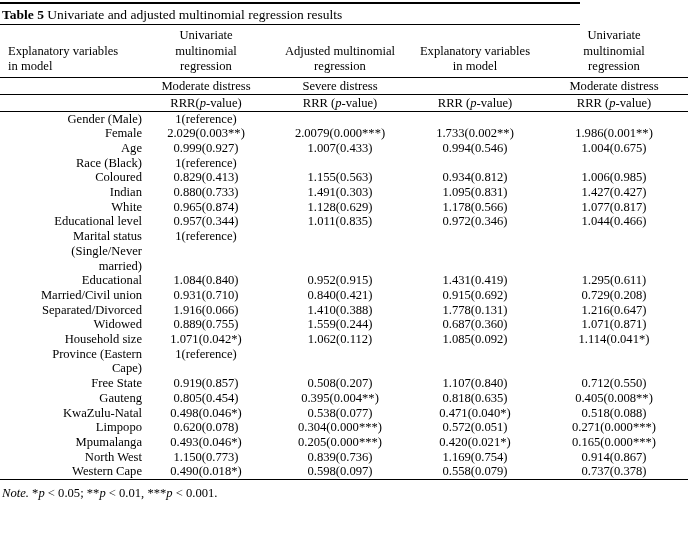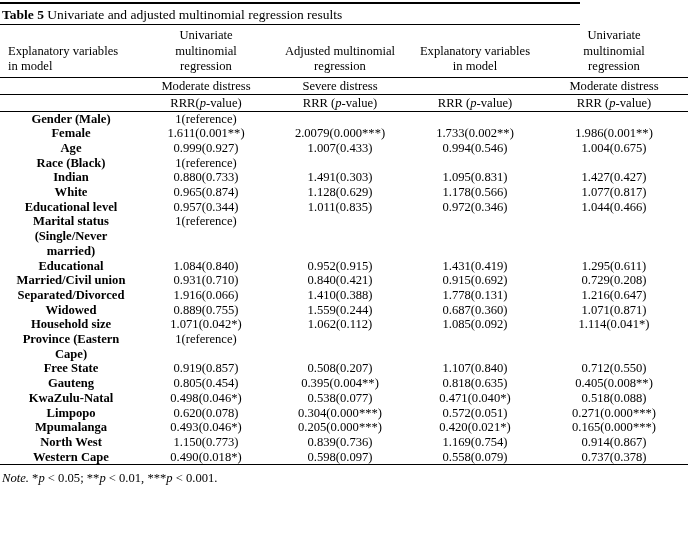--- a/index.html
+++ b/index.html
@@ -40,21 +40,21 @@
     white-space: pre-line;
   }
   thead tr.h1 td { padding-top: 3px; padding-bottom: 2px; border-bottom: 1.5px solid #000; }
   thead tr.h2 td { line-height: 16px; border-bottom: 1.5px solid #000; }
   thead tr.h3 td { line-height: 16px; border-bottom: 1.5px solid #000; text-align: center; }
   thead td.lbl { text-align: left; padding-left: 8px; }
   tbody td {
     line-height: 14.7px;
     vertical-align: top;
   }
-  tbody td.lbl { text-align: center; white-space: pre-line; font-weight: bold; }
+  tbody td.lbl { text-align: right; white-space: pre-line; }
   tbody td.val { text-align: center; }
   tbody tr.last td { border-bottom: 1.5px solid #000; }
   .note {
     font-size: 12.6px;
     line-height: 16px;
     padding: 5px 2px;
   }
   .it { font-style: italic; }
 </style>
 </head>
@@ -108,38 +108,45 @@
     <tbody>
         <tr>
           <td class="lbl">Gender (Male)</td>
           <td class="val">1(reference)</td>
           <td class="val"></td>
           <td class="val"></td>
           <td class="val"></td>
         </tr>
         <tr>
           <td class="lbl">Female</td>
-          <td class="val">1.611(0.001**)</td>
+          <td class="val">2.029(0.003**)</td>
           <td class="val">2.0079(0.000***)</td>
           <td class="val">1.733(0.002**)</td>
           <td class="val">1.986(0.001**)</td>
         </tr>
         <tr>
           <td class="lbl">Age</td>
           <td class="val">0.999(0.927)</td>
           <td class="val">1.007(0.433)</td>
           <td class="val">0.994(0.546)</td>
           <td class="val">1.004(0.675)</td>
         </tr>
         <tr>
           <td class="lbl">Race (Black)</td>
           <td class="val">1(reference)</td>
           <td class="val"></td>
           <td class="val"></td>
           <td class="val"></td>
+        </tr>
+        <tr>
+          <td class="lbl">Coloured</td>
+          <td class="val">0.829(0.413)</td>
+          <td class="val">1.155(0.563)</td>
+          <td class="val">0.934(0.812)</td>
+          <td class="val">1.006(0.985)</td>
         </tr>
         <tr>
           <td class="lbl">Indian</td>
           <td class="val">0.880(0.733)</td>
           <td class="val">1.491(0.303)</td>
           <td class="val">1.095(0.831)</td>
           <td class="val">1.427(0.427)</td>
         </tr>
         <tr>
           <td class="lbl">White</td>

